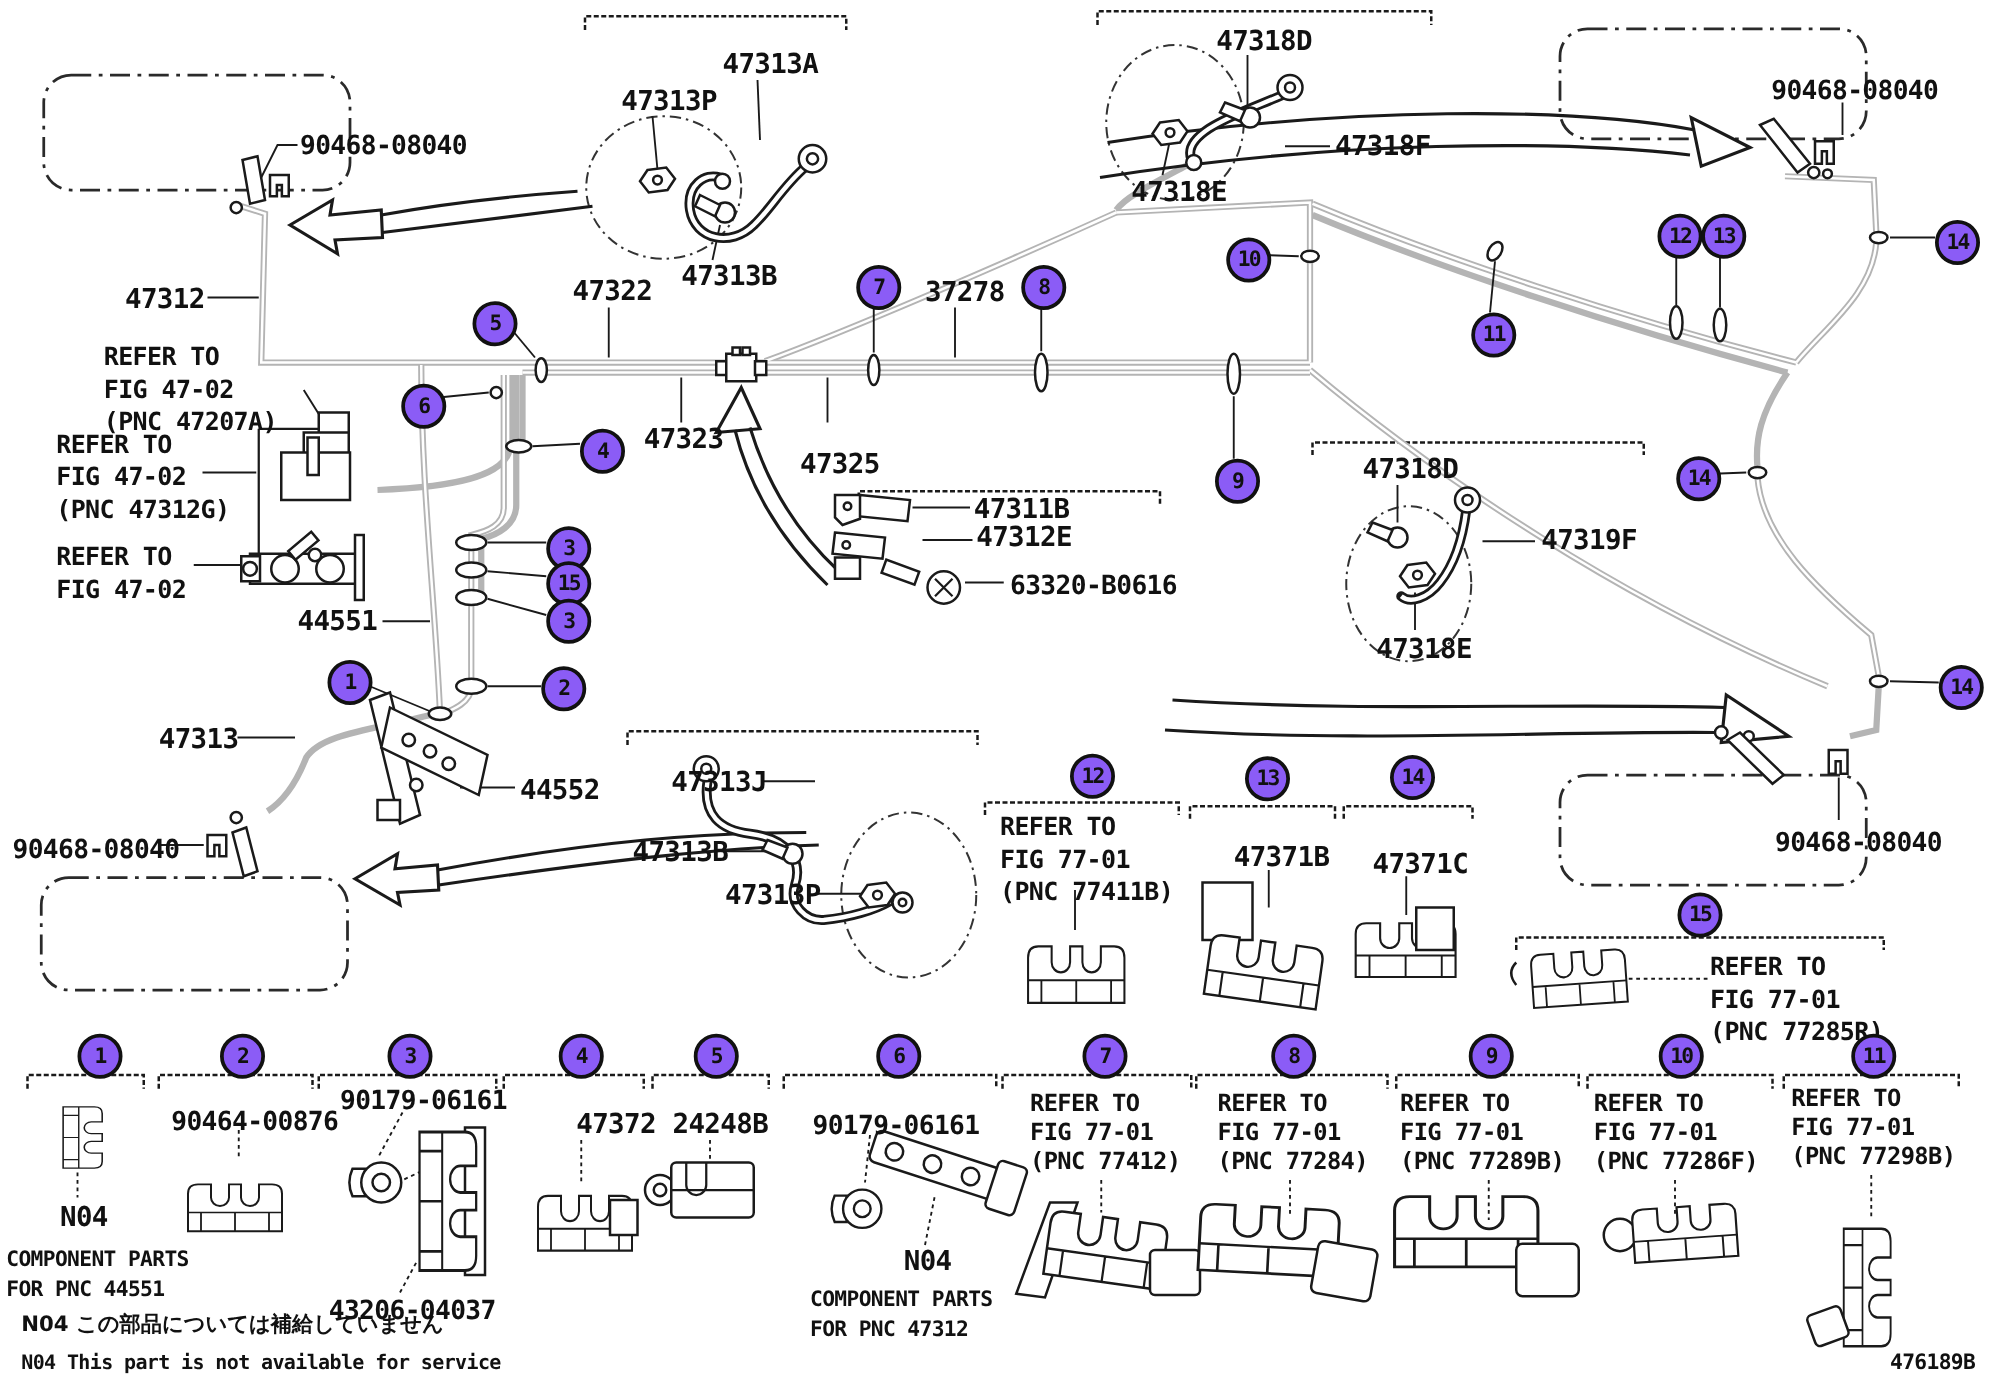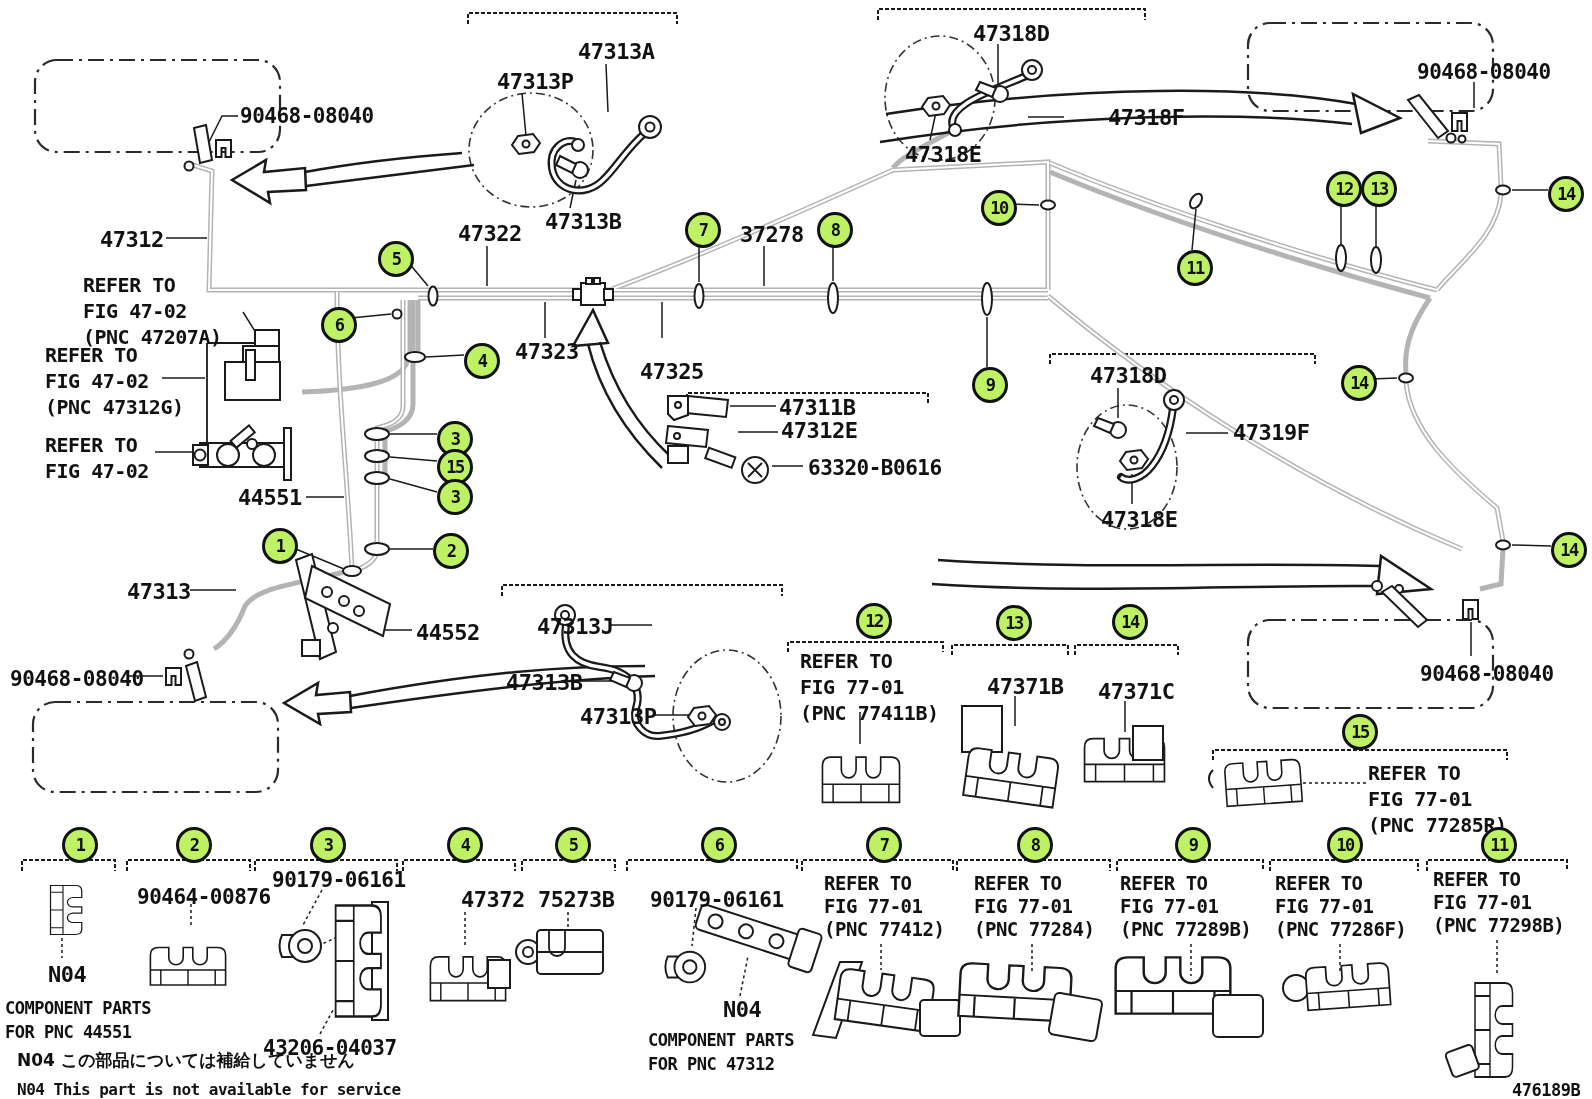--- a/index.html
+++ b/index.html
@@ -11,21 +11,21 @@
   .big{font-size:22px}
   .sm{font-size:21px}
   .refer{font-size:20px;line-height:26px}
   .refer-sm{font-size:19px;line-height:23px}
   .note{font-size:17px;line-height:24px}
   .n04{font-size:22px}
   .jp{font-family:"DejaVu Sans",sans-serif;font-size:17px;letter-spacing:0}
   .en{font-size:16px;letter-spacing:-0.5px}
   .code{font-size:17px}
   .co{position:absolute;width:30px;height:30px;border:3px solid #111;border-radius:50%;
-      background:#bef264;display:flex;align-items:center;justify-content:center;
+      background:#8b5cf6;display:flex;align-items:center;justify-content:center;
       font-weight:bold;font-size:17px;letter-spacing:-1.5px;z-index:3}
   
   .tube{stroke:#b4b4b4;stroke-width:5;fill:none}
   .tcore{stroke:#fff;stroke-width:2;fill:none}
   .thin{stroke:#1a1a1a;stroke-width:1.8;fill:none}
   .lead{stroke:#1a1a1a;stroke-width:1.5;fill:none}
   .leadd{stroke:#1a1a1a;stroke-width:1.5;fill:none;stroke-dasharray:3 3}
   .part{stroke:#1a1a1a;stroke-width:2;fill:#fff}
   .marker{fill:#fff;stroke:#1a1a1a;stroke-width:2}
   .dashr{fill:none;stroke:#2a2a2a;stroke-width:2.2;stroke-dasharray:16 6 3 6}
@@ -451,21 +451,21 @@
 <div class="lbl big" style="left:578px;top:40px">47313A</div>
 <div class="lbl big" style="left:497px;top:70px">47313P</div>
 <div class="lbl big" style="left:545px;top:210px">47313B</div>
 <div class="lbl big" style="left:515px;top:340px">47323</div>
 <div class="lbl big" style="left:640px;top:360px">47325</div>
 <div class="lbl big" style="left:740px;top:223px">37278</div>
 <div class="lbl big" style="left:779px;top:396px">47311B</div>
 <div class="lbl big" style="left:781px;top:419px">47312E</div>
 <div class="lbl sm" style="left:808px;top:456px">63320-B0616</div>
 <div class="lbl big" style="left:973px;top:22px">47318D</div>
-<div class="lbl big" style="left:1108px;top:106px">47318F</div>
+<div class="lbl big" style="left:1068px;top:106px">47318F</div>
 <div class="lbl big" style="left:905px;top:143px">47318E</div>
 <div class="lbl sm" style="left:1417px;top:60px">90468-08040</div>
 <div class="lbl big" style="left:1090px;top:364px">47318D</div>
 <div class="lbl big" style="left:1233px;top:421px">47319F</div>
 <div class="lbl big" style="left:1101px;top:508px">47318E</div>
 <div class="lbl big" style="left:238px;top:486px">44551</div>
 <div class="lbl big" style="left:127px;top:580px">47313</div>
 <div class="lbl big" style="left:416px;top:621px">44552</div>
 <div class="lbl sm" style="left:10px;top:667px">90468-08040</div>
 <div class="lbl big" style="left:537px;top:615px">47313J</div>
@@ -525,21 +525,21 @@
 <div class="co" style="left:1327px;top:827px">10</div>
 <div class="co" style="left:1481px;top:827px">11</div>
 
 <div class="lbl n04" style="left:48px;top:963px">N04</div>
 <div class="lbl note" style="left:5px;top:996px">COMPONENT PARTS
 FOR PNC 44551</div>
 <div class="lbl sm" style="left:137px;top:885px">90464-00876</div>
 <div class="lbl sm" style="left:272px;top:868px">90179-06161</div>
 <div class="lbl sm" style="left:263px;top:1036px">43206-04037</div>
 <div class="lbl big" style="left:461px;top:888px">47372</div>
-<div class="lbl big" style="left:538px;top:888px">75273B</div>
+<div class="lbl big" style="left:538px;top:888px">24248B</div>
 <div class="lbl sm" style="left:650px;top:888px">90179-06161</div>
 <div class="lbl n04" style="left:723px;top:998px">N04</div>
 <div class="lbl note" style="left:648px;top:1028px">COMPONENT PARTS
 FOR PNC 47312</div>
 <div class="lbl refer-sm" style="left:824px;top:872px">REFER TO
 FIG 77-01
 (PNC 77412)</div>
 <div class="lbl refer-sm" style="left:974px;top:872px">REFER TO
 FIG 77-01
 (PNC 77284)</div>

